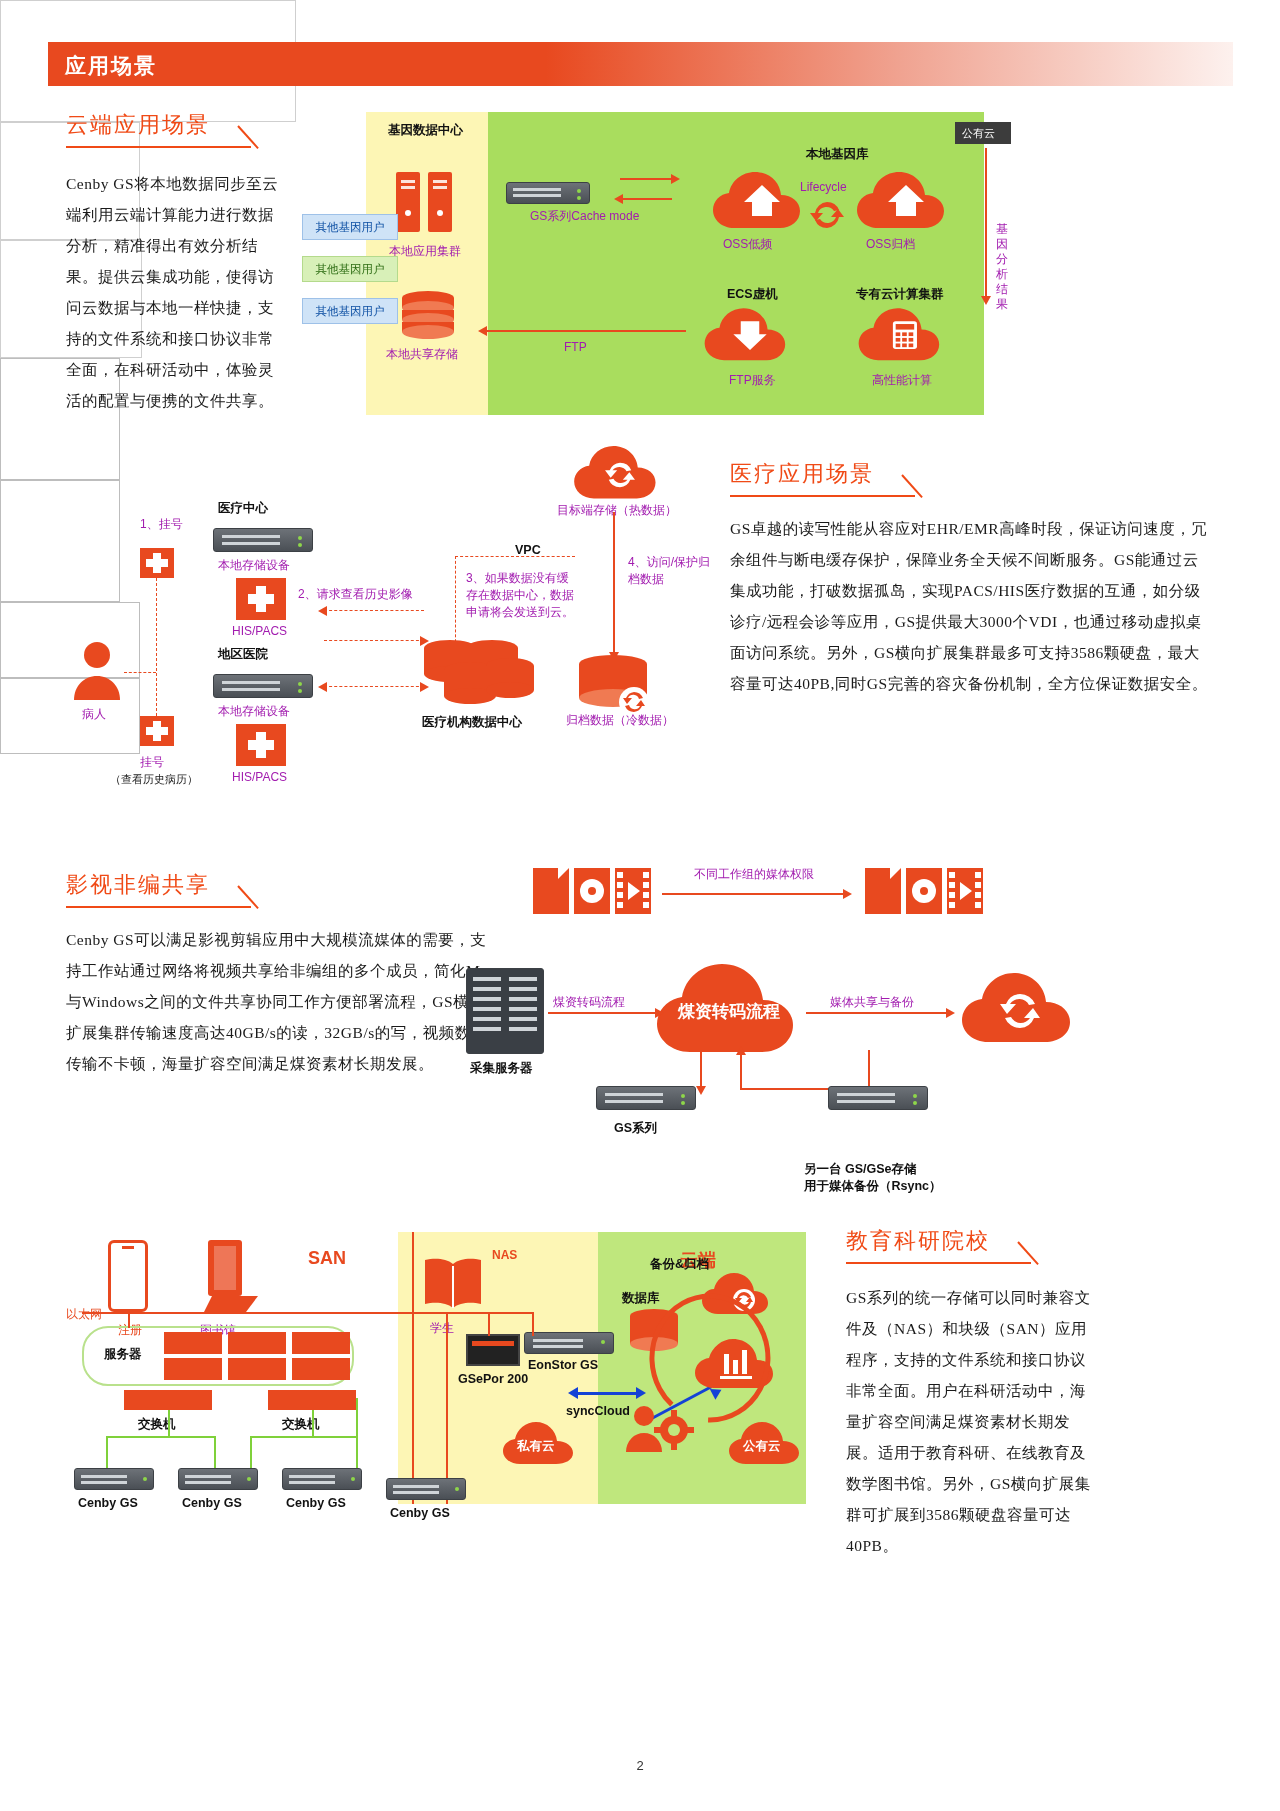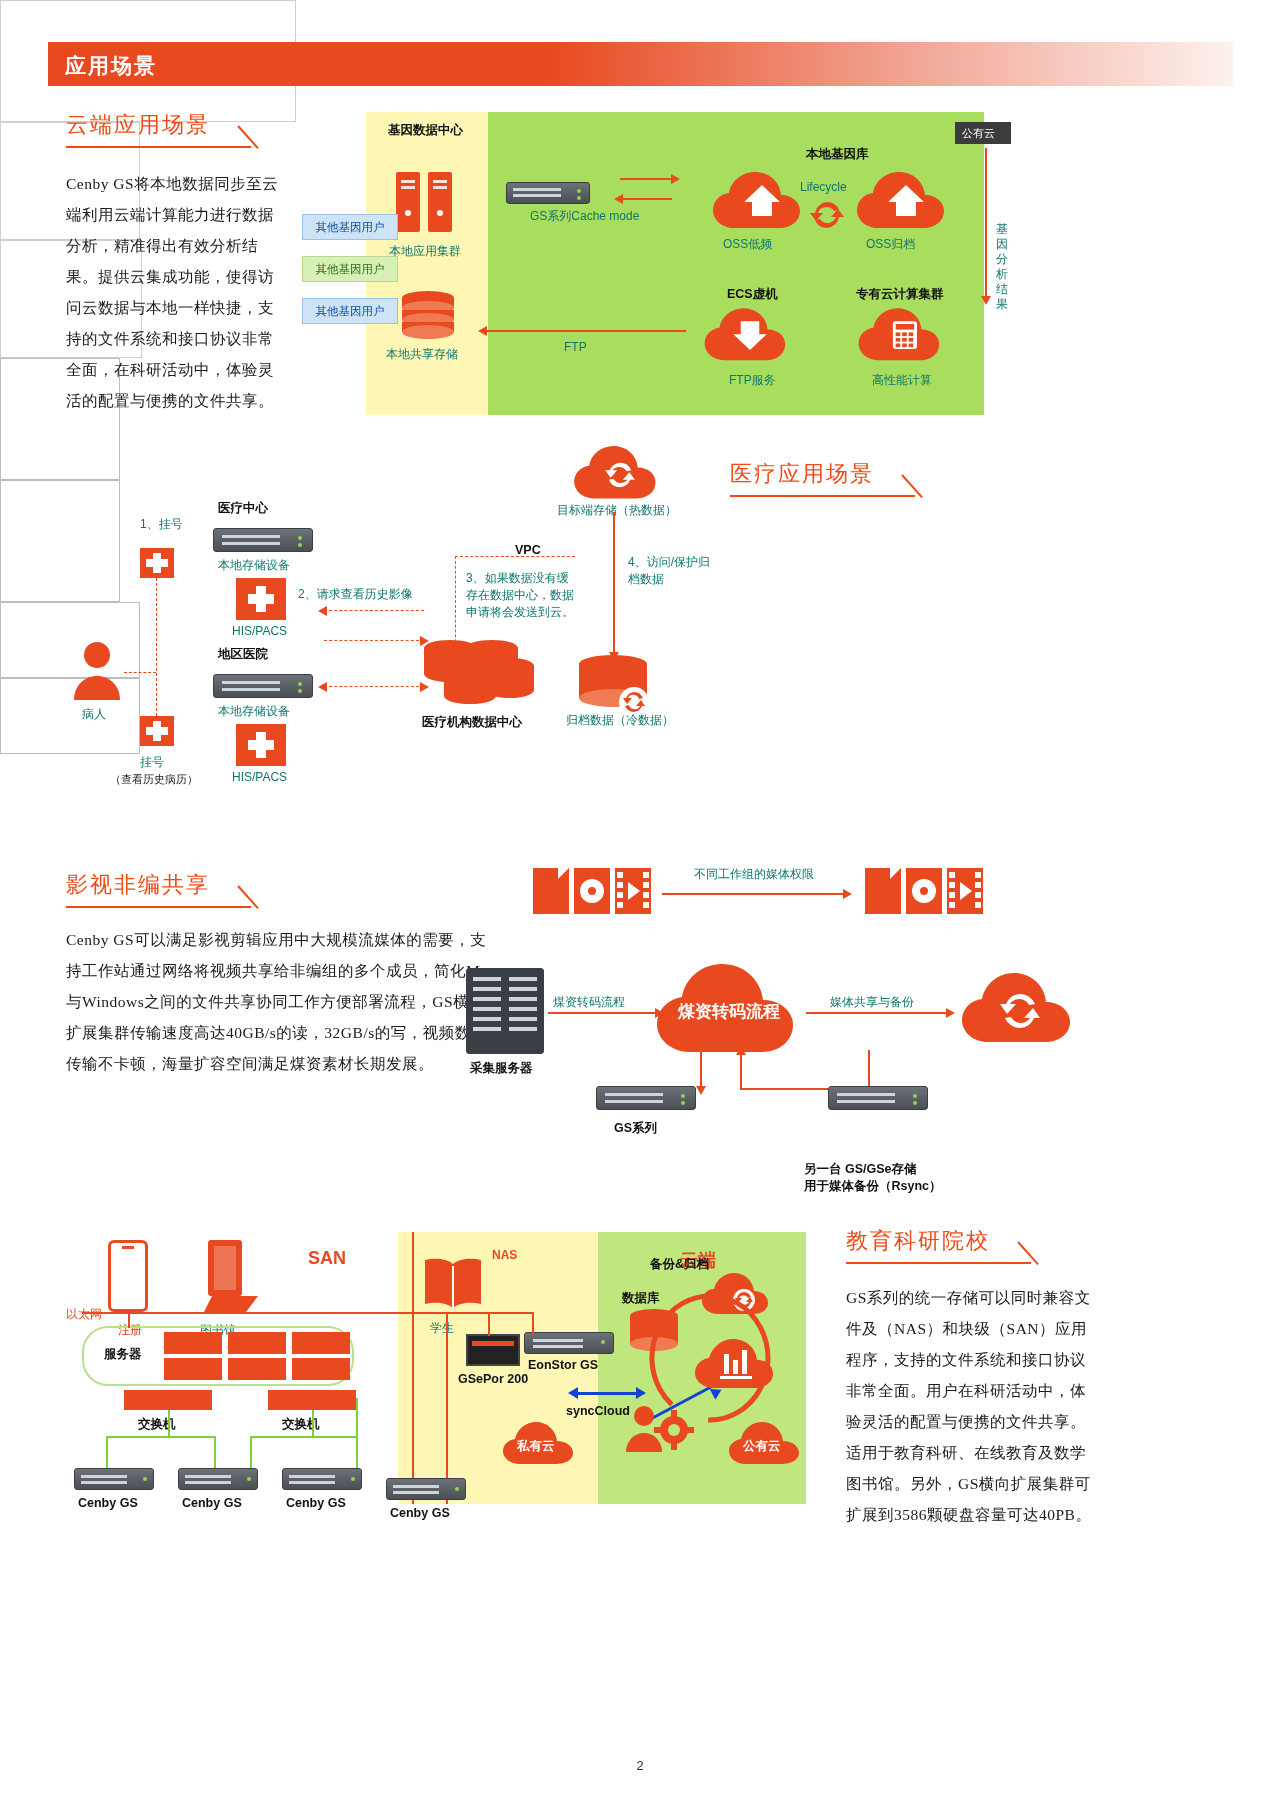--- a/index.html
+++ b/index.html
@@ -36,21 +36,21 @@
   }
 
   
   .box { position:absolute; }
   .yellow { background:#fdf6b5; }
   .green  { background:#a9dd5e; }
   .lightgreen { background:#bfe77d; }
   .outline-box { border:1px solid #9a9a9a; background:transparent; }
   .white-box { background:#fff; border:1px solid #bdbdbd; }
 
-  .lbl { position:absolute; font-size:12px; color:#0f766e; }
+  .lbl { position:absolute; font-size:12px; color:#a21caf; }
   .lbl-b { position:absolute; font-size:12.5px; color:#111; font-weight:bold; }
   .lbl-sm { position:absolute; font-size:11px; color:#222; }
 
   
   .chip {
     position:absolute; width:96px; height:26px; display:flex; align-items:center; justify-content:center;
     font-size:11.5px; color:#0b4ea2; background:#cfe3f7; border:1px solid #9ec1e8;
   }
   .chip.g { background:#d8f0b8; border-color:#b4da8c; color:#2c6b12; }
 
@@ -227,20 +227,21 @@
   <div class="ahead ahead-d" style="left:981px; top:296px;"></div>
   <div class="lbl" style="left:996px; top:222px; width:14px; line-height:15px;">基因分析结果</div>
 
   <div class="chip" style="left:302px; top:214px;">其他基因用户</div>
   <div class="chip g" style="left:302px; top:256px;">其他基因用户</div>
   <div class="chip" style="left:302px; top:298px;">其他基因用户</div>
 
   <div class="sec-head" style="left:730px; top:459px;">医疗应用场景</div>
   <div class="sec-rule" style="left:730px; top:495px; width:185px;"></div>
   <div class="sec-rule" style="left:902px; top:474px; width:30px; transform:rotate(48deg); transform-origin:left center;"></div>
+  <div class="body-text" style="left:730px; top:513px; width:480px;">GS卓越的读写性能从容应对EHR/EMR高峰时段，保证访问速度，冗余组件与断电缓存保护，保障业务全天候不间断服务。GS能通过云集成功能，打破数据孤岛，实现PACS/HIS医疗数据的互通，如分级诊疗/远程会诊等应用，GS提供最大3000个VDI，也通过移动虚拟桌面访问系统。另外，GS横向扩展集群最多可支持3586颗硬盘，最大容量可达40PB,同时GS完善的容灾备份机制，全方位保证数据安全。</div>
 
   <div class="cloud" style="left:566px; top:446px;">
     <svg width="108" height="58" viewBox="0 0 108 62">
       <path d="M26 56c-12 0-21-8-21-18 0-9 7-16 16-17 2-12 13-21 26-21 14 0 25 10 26 23 11 0 19 7 19 16 0 10-9 17-20 17z" fill="#e8491f"></path>
       <path d="M54 18a13 13 0 0 1 12 8l-5 1a9 9 0 0 0-15-1l5 0-7 8-6-8 5 0A13 13 0 0 1 54 18z" fill="#fff"></path>
       <path d="M54 44a13 13 0 0 1-12-8l5-1a9 9 0 0 0 15 1l-5 0 7-8 6 8-5 0A13 13 0 0 1 54 44z" fill="#fff"></path>
     </svg>
   </div>
   <div class="lbl" style="left:557px; top:502px;">
     <span>目标端存储（热数据）</span>
@@ -465,21 +466,21 @@
     <div class="bar" style="left:8px; top:13px; width:58px; height:3px;"></div>
     <div class="led" style="left:84px; top:7px;"></div>
       <div class="led" style="left:84px; top:14px;"></div>
   </div>
   <div class="lbl-b" style="left:804px; top:1148px; width:190px; line-height:17px; white-space:pre-line;margin-top:13px;">另一台 GS/GSe存储
 用于媒体备份（Rsync）</div>
 
   <div class="sec-head" style="left:846px; top:1226px;">教育科研院校</div>
   <div class="sec-rule" style="left:846px; top:1262px; width:185px;"></div>
   <div class="sec-rule" style="left:1018px; top:1241px; width:30px; transform:rotate(48deg); transform-origin:left center;"></div>
-  <div class="body-text" style="left:846px; top:1282px; width:248px;">GS系列的统一存储可以同时兼容文件及（NAS）和块级（SAN）应用程序，支持的文件系统和接口协议非常全面。用户在科研活动中，体验灵活的配置与便携的文件共享。适用于教育科研、在线教育及数学图书馆。另外，GS横向扩展集群可扩展到3586颗硬盘容量可达40PB。</div>
+  <div class="body-text" style="left:846px; top:1282px; width:248px;">GS系列的统一存储可以同时兼容文件及（NAS）和块级（SAN）应用程序，支持的文件系统和接口协议非常全面。用户在科研活动中，海量扩容空间满足煤资素材长期发展。适用于教育科研、在线教育及数学图书馆。另外，GS横向扩展集群可扩展到3586颗硬盘容量可达40PB。</div>
 
   <div class="box yellow" style="left:398px; top:1232px; width:200px; height:272px;"></div>
   <div class="box lightgreen" style="left:598px; top:1232px; width:208px; height:272px;"></div>
 
   <div class="lbl-b" style="left:308px; top:1248px; font-size:18px; color:#e8491f;">SAN</div>
   <div class="lbl-b" style="left:492px; top:1248px; font-size:12px; color:#e8491f;">NAS</div>
   <div class="lbl-b" style="left:680px; top:1248px; font-size:18px; color:#e8491f;">云端</div>
 
   <div class="box" style="left:108px; top:1240px; width:40px; height:72px; border:3px solid #e8491f; border-radius:6px; background:#fff;"></div>
   <div class="box" style="left:122px; top:1246px; width:12px; height:3px; background:#e8491f;"></div>

